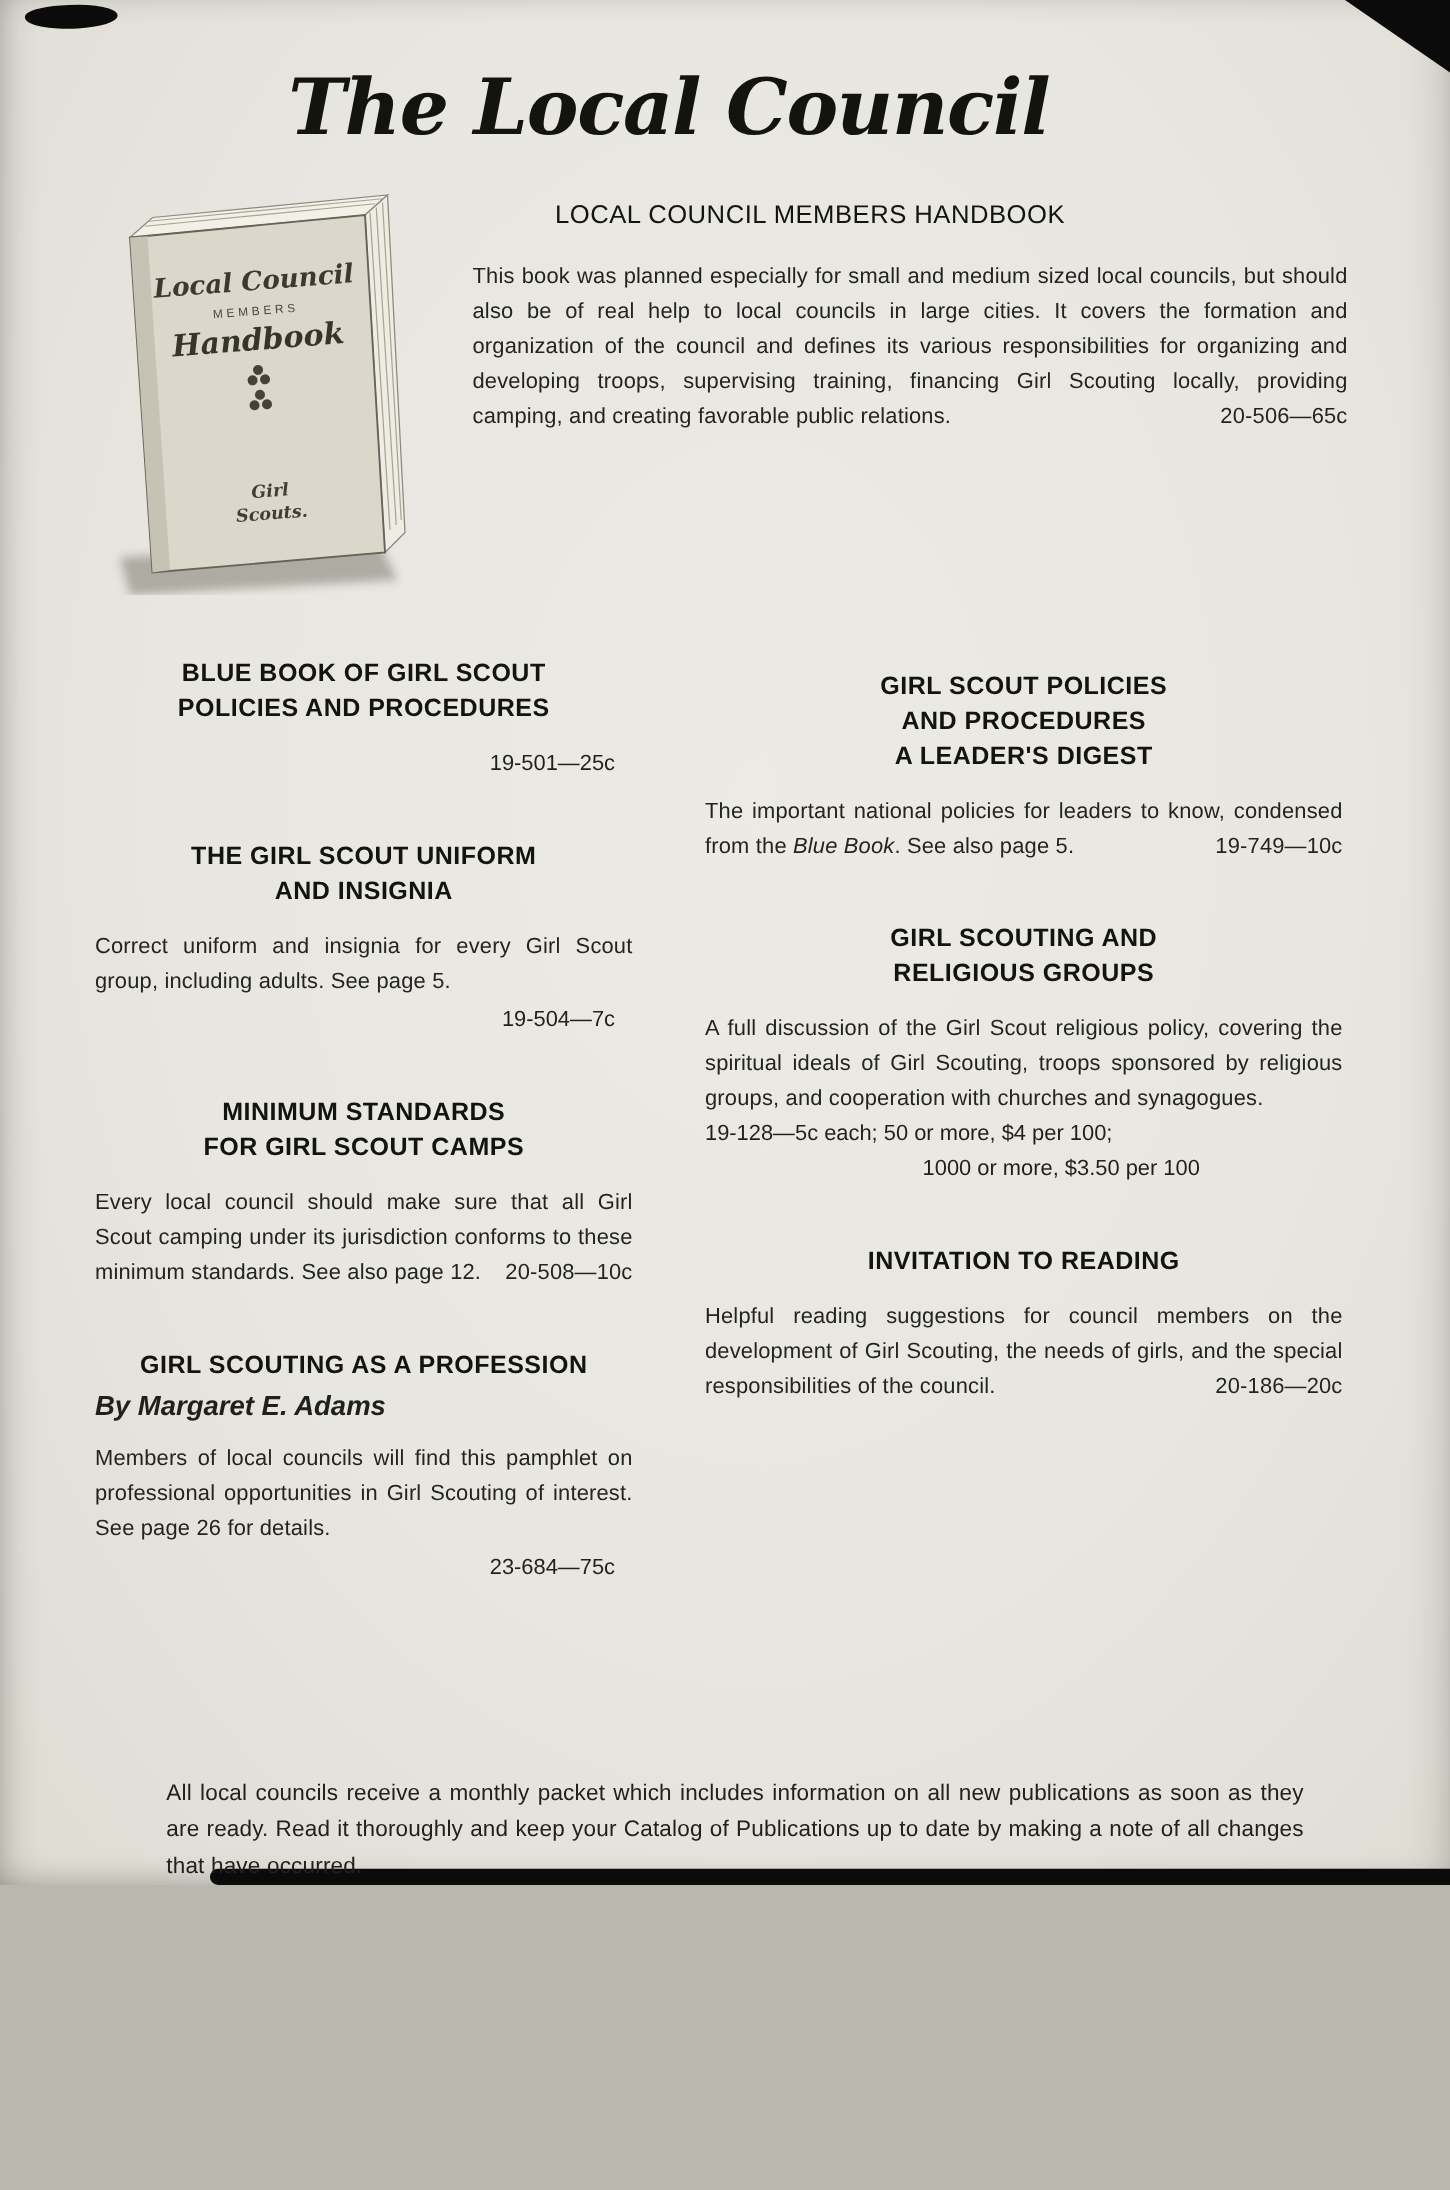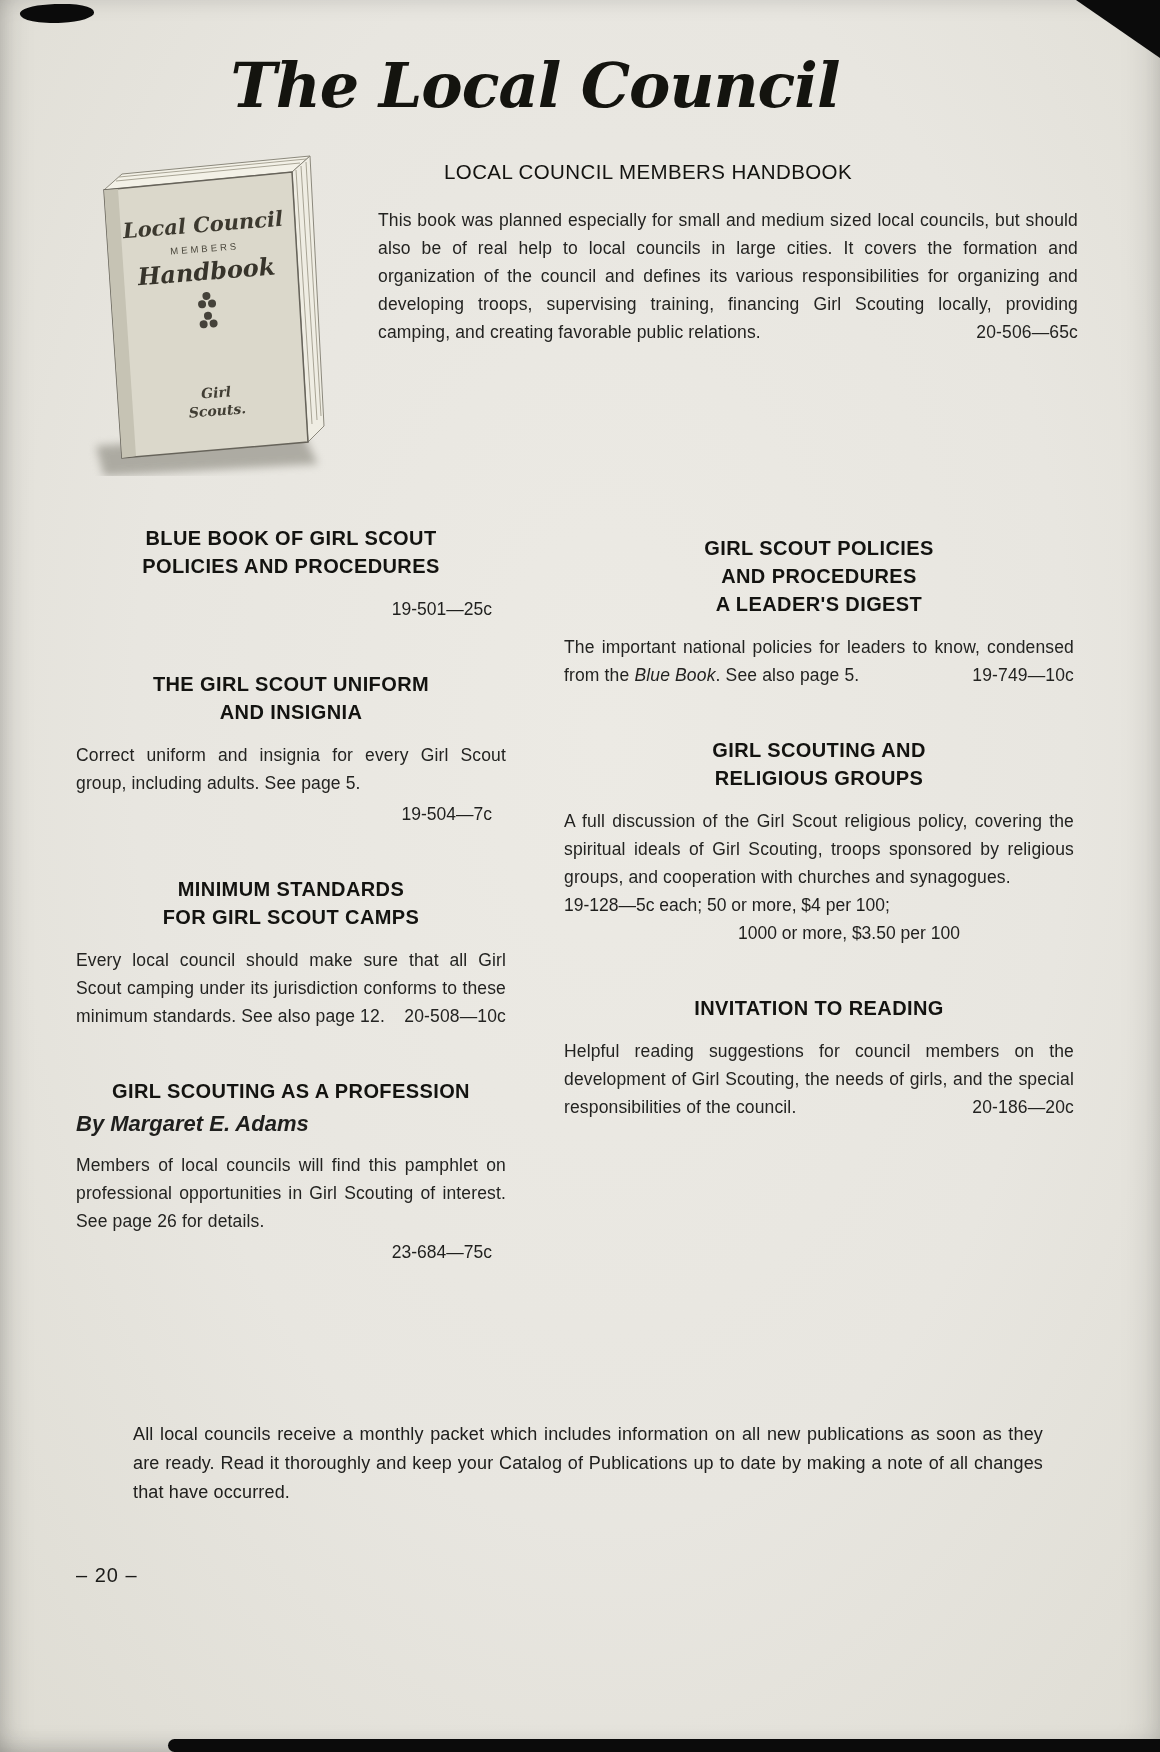--- a/index.html
+++ b/index.html
@@ -1,18 +1,18 @@
 <!DOCTYPE html>
 <html><head>
 <meta charset="utf-8">
 <style>
   html,body { margin:0; padding:0; background:#b9b7ae; }
   .page {
     position:relative;
-    width:1160px; height:1752px;
+    width:1160px; height:1508px;
     margin:0 auto;
     background:
       radial-gradient(ellipse at 52% 42%, #eceae4 0%, #e8e6e0 55%, #dedcd3 100%);
     box-shadow: inset 16px 0 34px -18px rgba(0,0,0,.28), inset -18px 0 40px -20px rgba(0,0,0,.22), inset 0 -14px 30px -16px rgba(0,0,0,.2);
     overflow:hidden;
     font-family:"Liberation Sans", sans-serif;
     color:#1f1f1d;
   }
 
   

